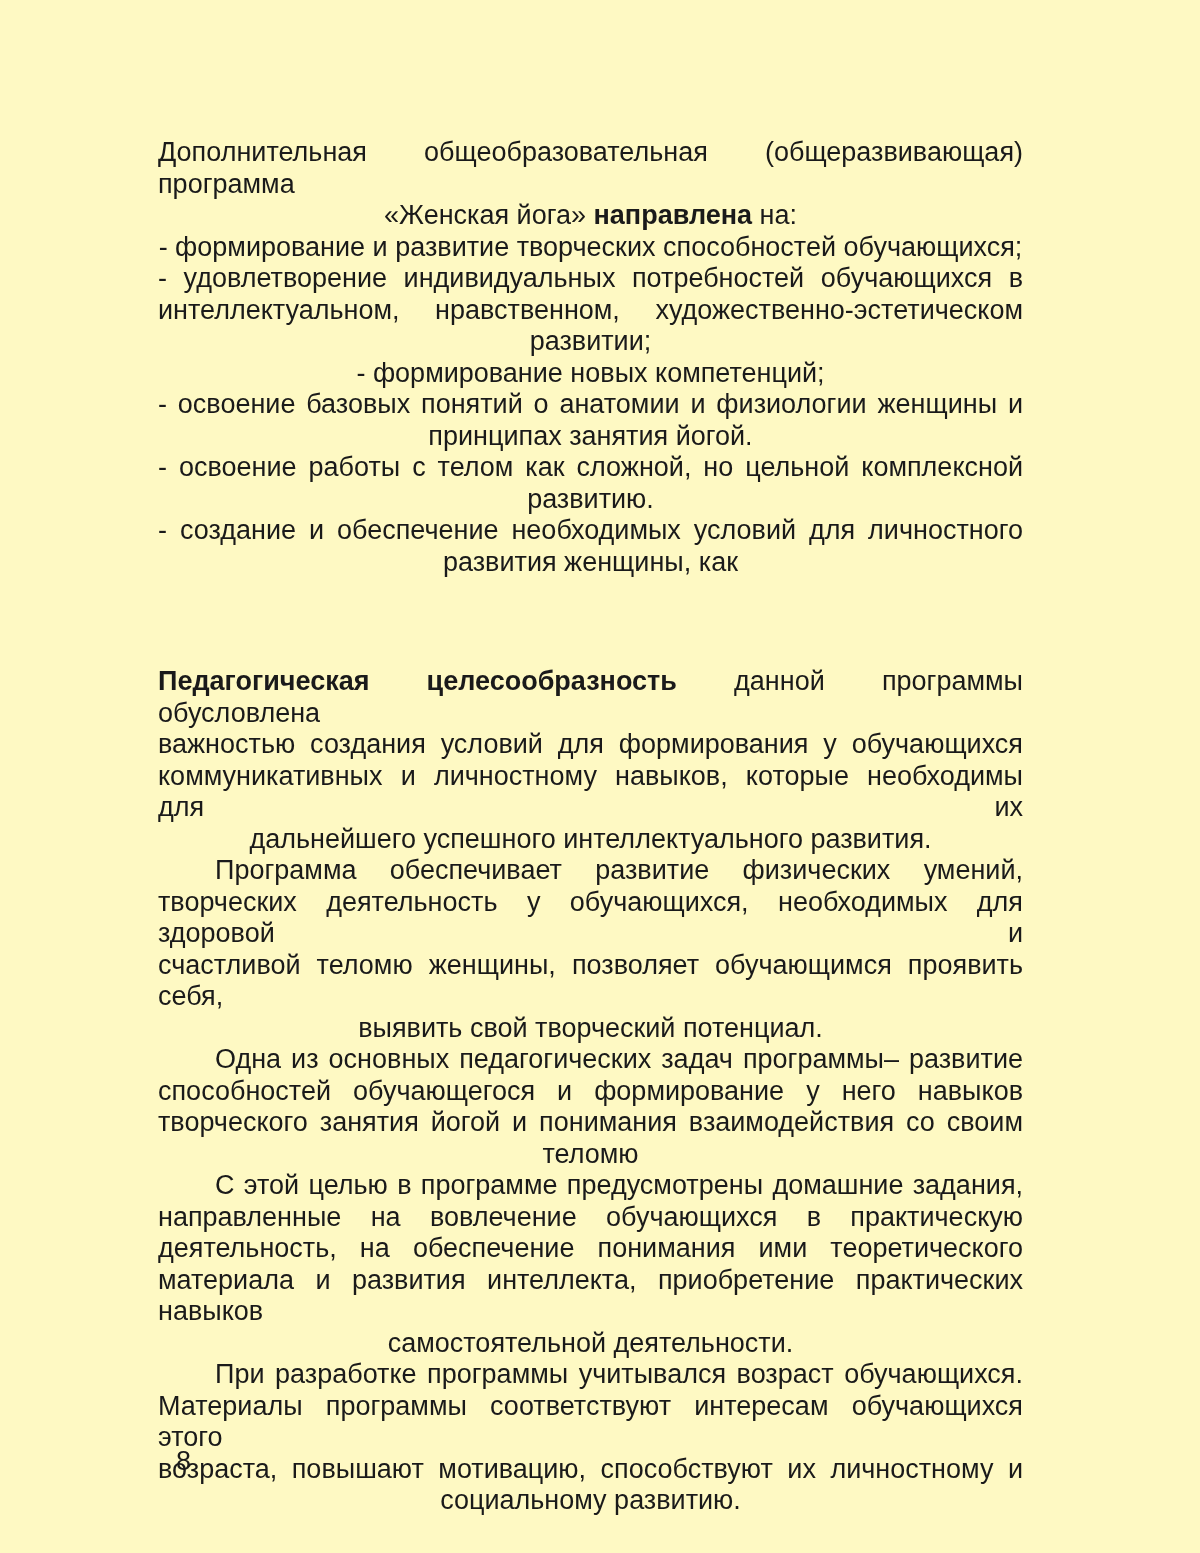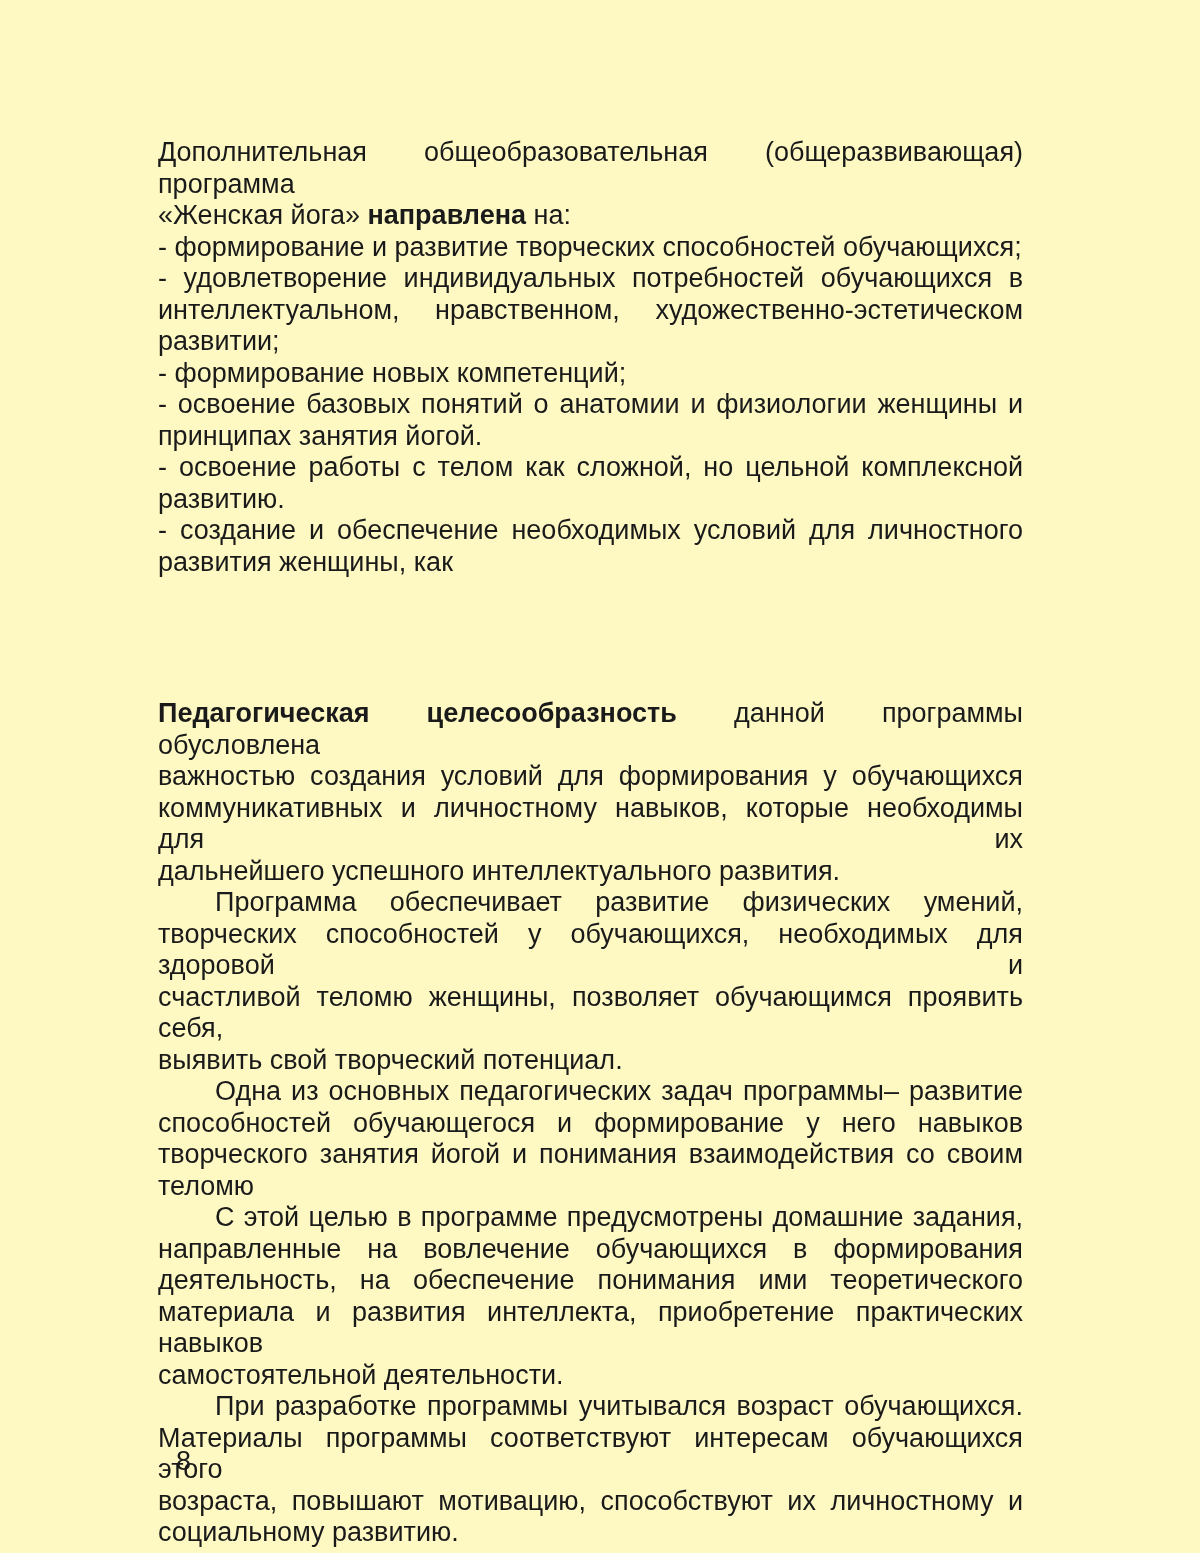--- a/index.html
+++ b/index.html
@@ -16,26 +16,26 @@
     font-family: Liberation Sans, sans-serif;
     color: #1a1a1a;
   }
   .text-block {
     position: absolute;
     left: 158px;
     top: 137px;
     width: 865px;
   }
   .doc-section { display: block; }
-  .doc-section + .doc-section { margin-top: 120px; }
+  .doc-section + .doc-section { margin-top: 88px; }
   .paragraph { margin: 0; padding: 0; }
   .line {
     font-size: 27px;
     line-height: 31.5px;
-    text-align: left;
+    text-align: center;
     white-space: normal;
   }
   .line.just {
     text-align: justify;
     text-align-last: justify;
   }
   .line.indent {
     padding-left: 57px;
   }
   .run { font-weight: normal; }
@@ -84,33 +84,33 @@
       </section>
       <section class="doc-section">
         <div class="paragraph">
           <div class="line just"><span class="run bold">Педагогическая целесообразность</span><span class="run"> данной программы обусловлена</span></div>
           <div class="line just"><span class="run">важностью создания условий для формирования у обучающихся</span></div>
           <div class="line just"><span class="run">коммуникативных и личностному навыков, которые необходимы для их</span></div>
           <div class="line"><span class="run">дальнейшего успешного интеллектуального развития.</span></div>
         </div>
         <div class="paragraph">
           <div class="line just indent"><span class="run">Программа обеспечивает развитие физических умений,</span></div>
-          <div class="line just"><span class="run">творческих способностей у обучающихся, необходимых для здоровой и</span></div>
+          <div class="line just"><span class="run">творческих деятельность у обучающихся, необходимых для здоровой и</span></div>
           <div class="line just"><span class="run">счастливой теломю женщины, позволяет обучающимся проявить себя,</span></div>
           <div class="line"><span class="run">выявить свой творческий потенциал.</span></div>
         </div>
         <div class="paragraph">
           <div class="line just indent"><span class="run">Одна из основных педагогических задач программы– развитие</span></div>
           <div class="line just"><span class="run">способностей обучающегося и формирование у него навыков</span></div>
           <div class="line just"><span class="run">творческого занятия йогой и понимания взаимодействия со своим</span></div>
           <div class="line"><span class="run">теломю</span></div>
         </div>
         <div class="paragraph">
           <div class="line just indent"><span class="run">С этой целью в программе предусмотрены домашние задания,</span></div>
-          <div class="line just"><span class="run">направленные на вовлечение обучающихся в формирования</span></div>
+          <div class="line just"><span class="run">направленные на вовлечение обучающихся в практическую</span></div>
           <div class="line just"><span class="run">деятельность, на обеспечение понимания ими  теоретического</span></div>
           <div class="line just"><span class="run">материала и развития интеллекта, приобретение практических навыков</span></div>
           <div class="line"><span class="run">самостоятельной деятельности.</span></div>
         </div>
         <div class="paragraph">
           <div class="line just indent"><span class="run">При разработке программы учитывался возраст обучающихся.</span></div>
           <div class="line just"><span class="run">Материалы программы соответствуют интересам обучающихся этого</span></div>
           <div class="line just"><span class="run">возраста, повышают мотивацию, способствуют их личностному и</span></div>
           <div class="line"><span class="run">социальному развитию.</span></div>
         </div>

